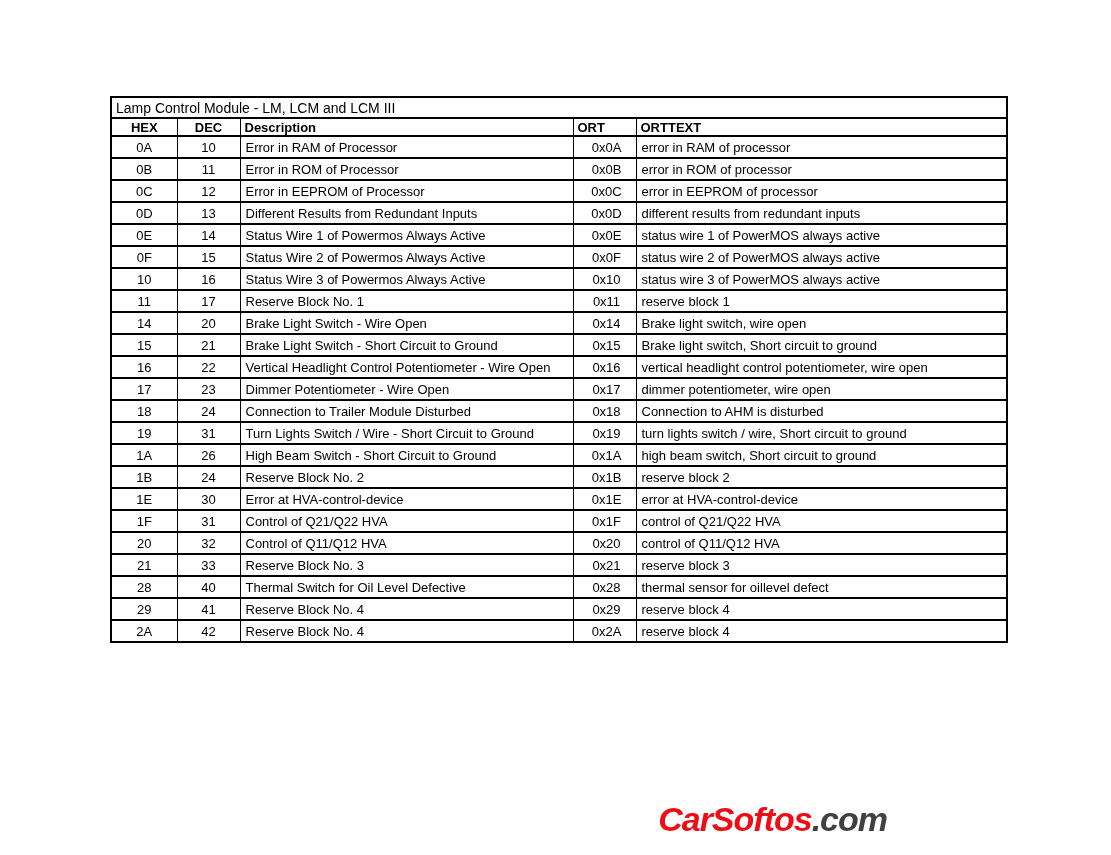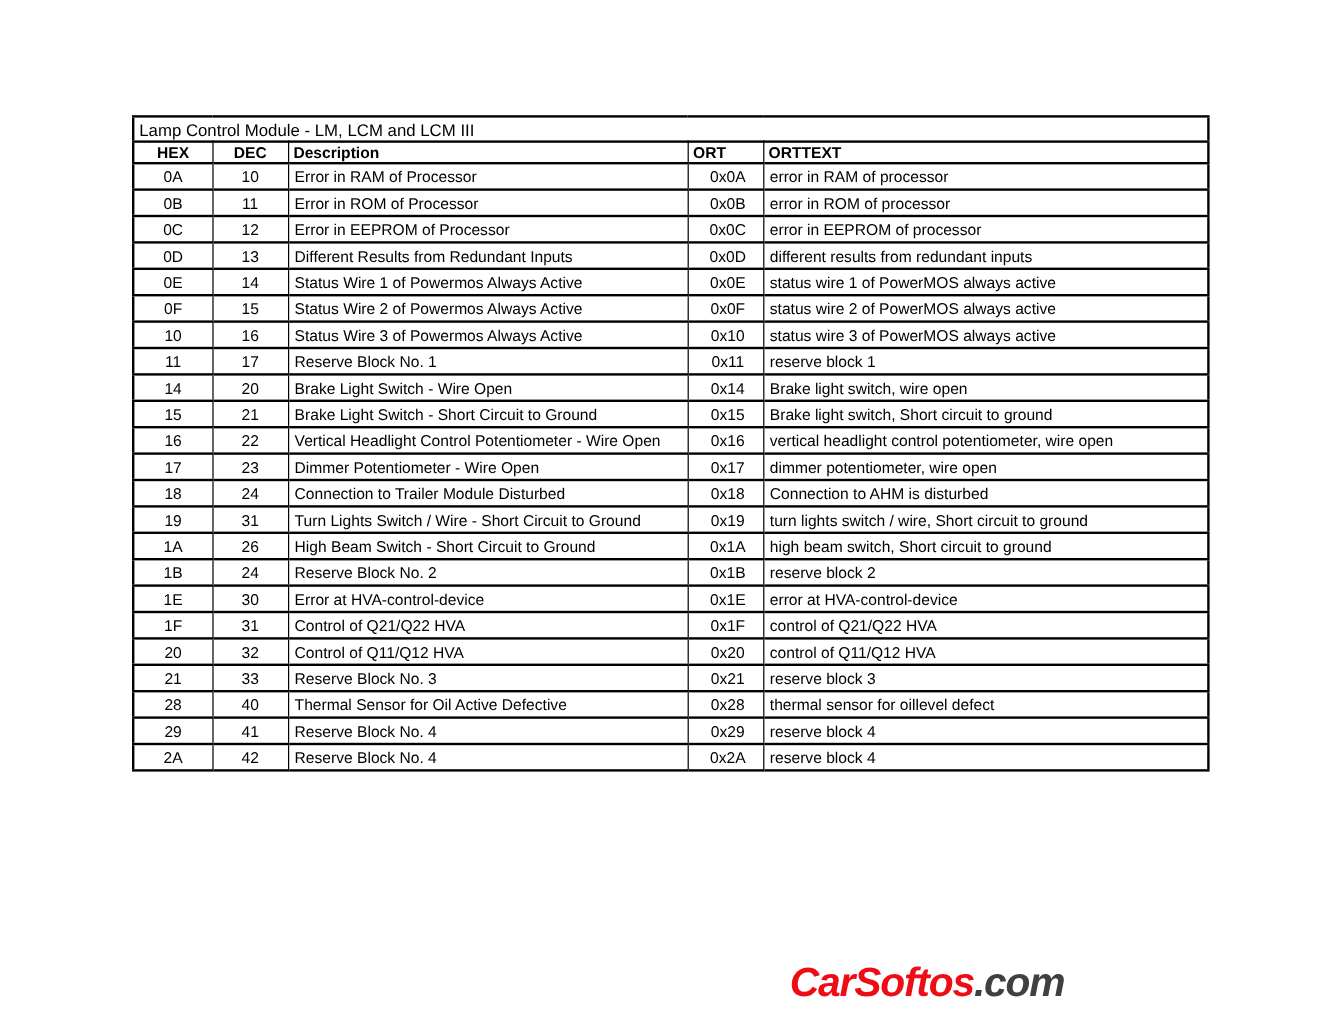--- a/index.html
+++ b/index.html
@@ -229,21 +229,21 @@
         <tr>
           <td class="col-hex">21</td>
           <td class="col-dec">33</td>
           <td class="col-description">Reserve Block No. 3</td>
           <td class="col-ort">0x21</td>
           <td class="col-orttext">reserve block 3</td>
         </tr>
         <tr>
           <td class="col-hex">28</td>
           <td class="col-dec">40</td>
-          <td class="col-description">Thermal Sensor for Oil Active Defective</td>
+          <td class="col-description">Thermal Switch for Oil Level Defective</td>
           <td class="col-ort">0x28</td>
           <td class="col-orttext">thermal sensor for oillevel defect</td>
         </tr>
         <tr>
           <td class="col-hex">29</td>
           <td class="col-dec">41</td>
           <td class="col-description">Reserve Block No. 4</td>
           <td class="col-ort">0x29</td>
           <td class="col-orttext">reserve block 4</td>
         </tr>

